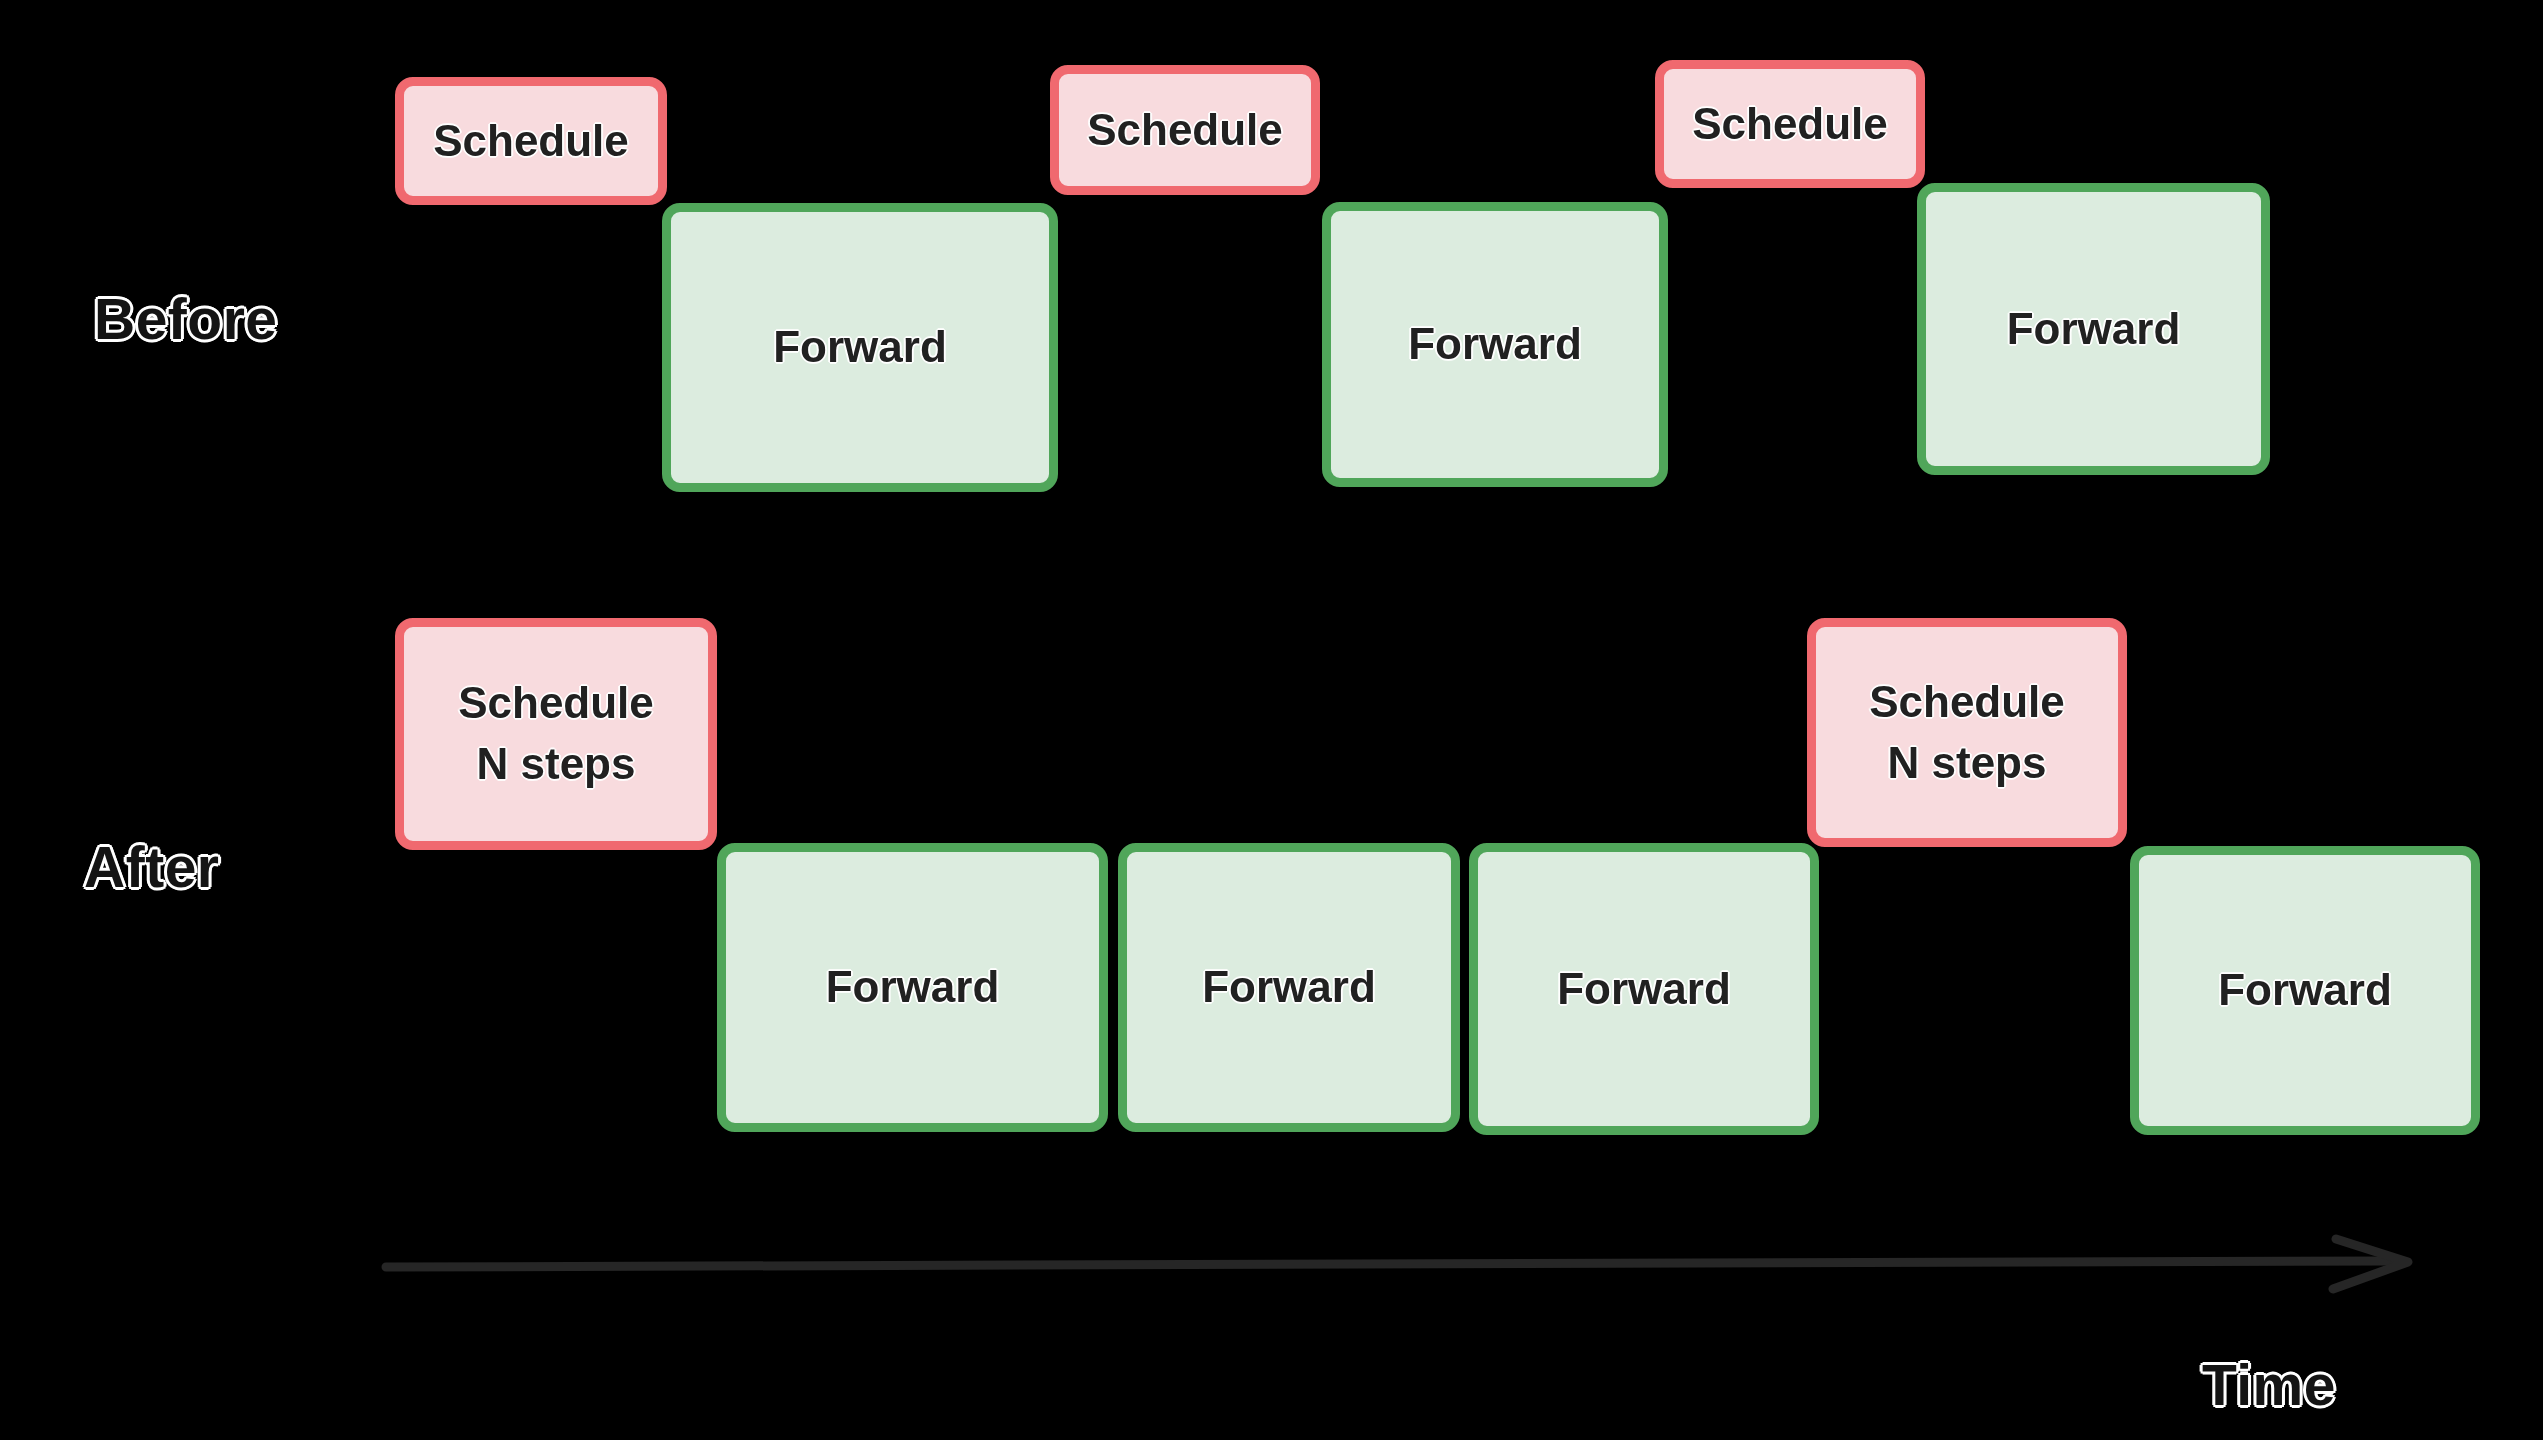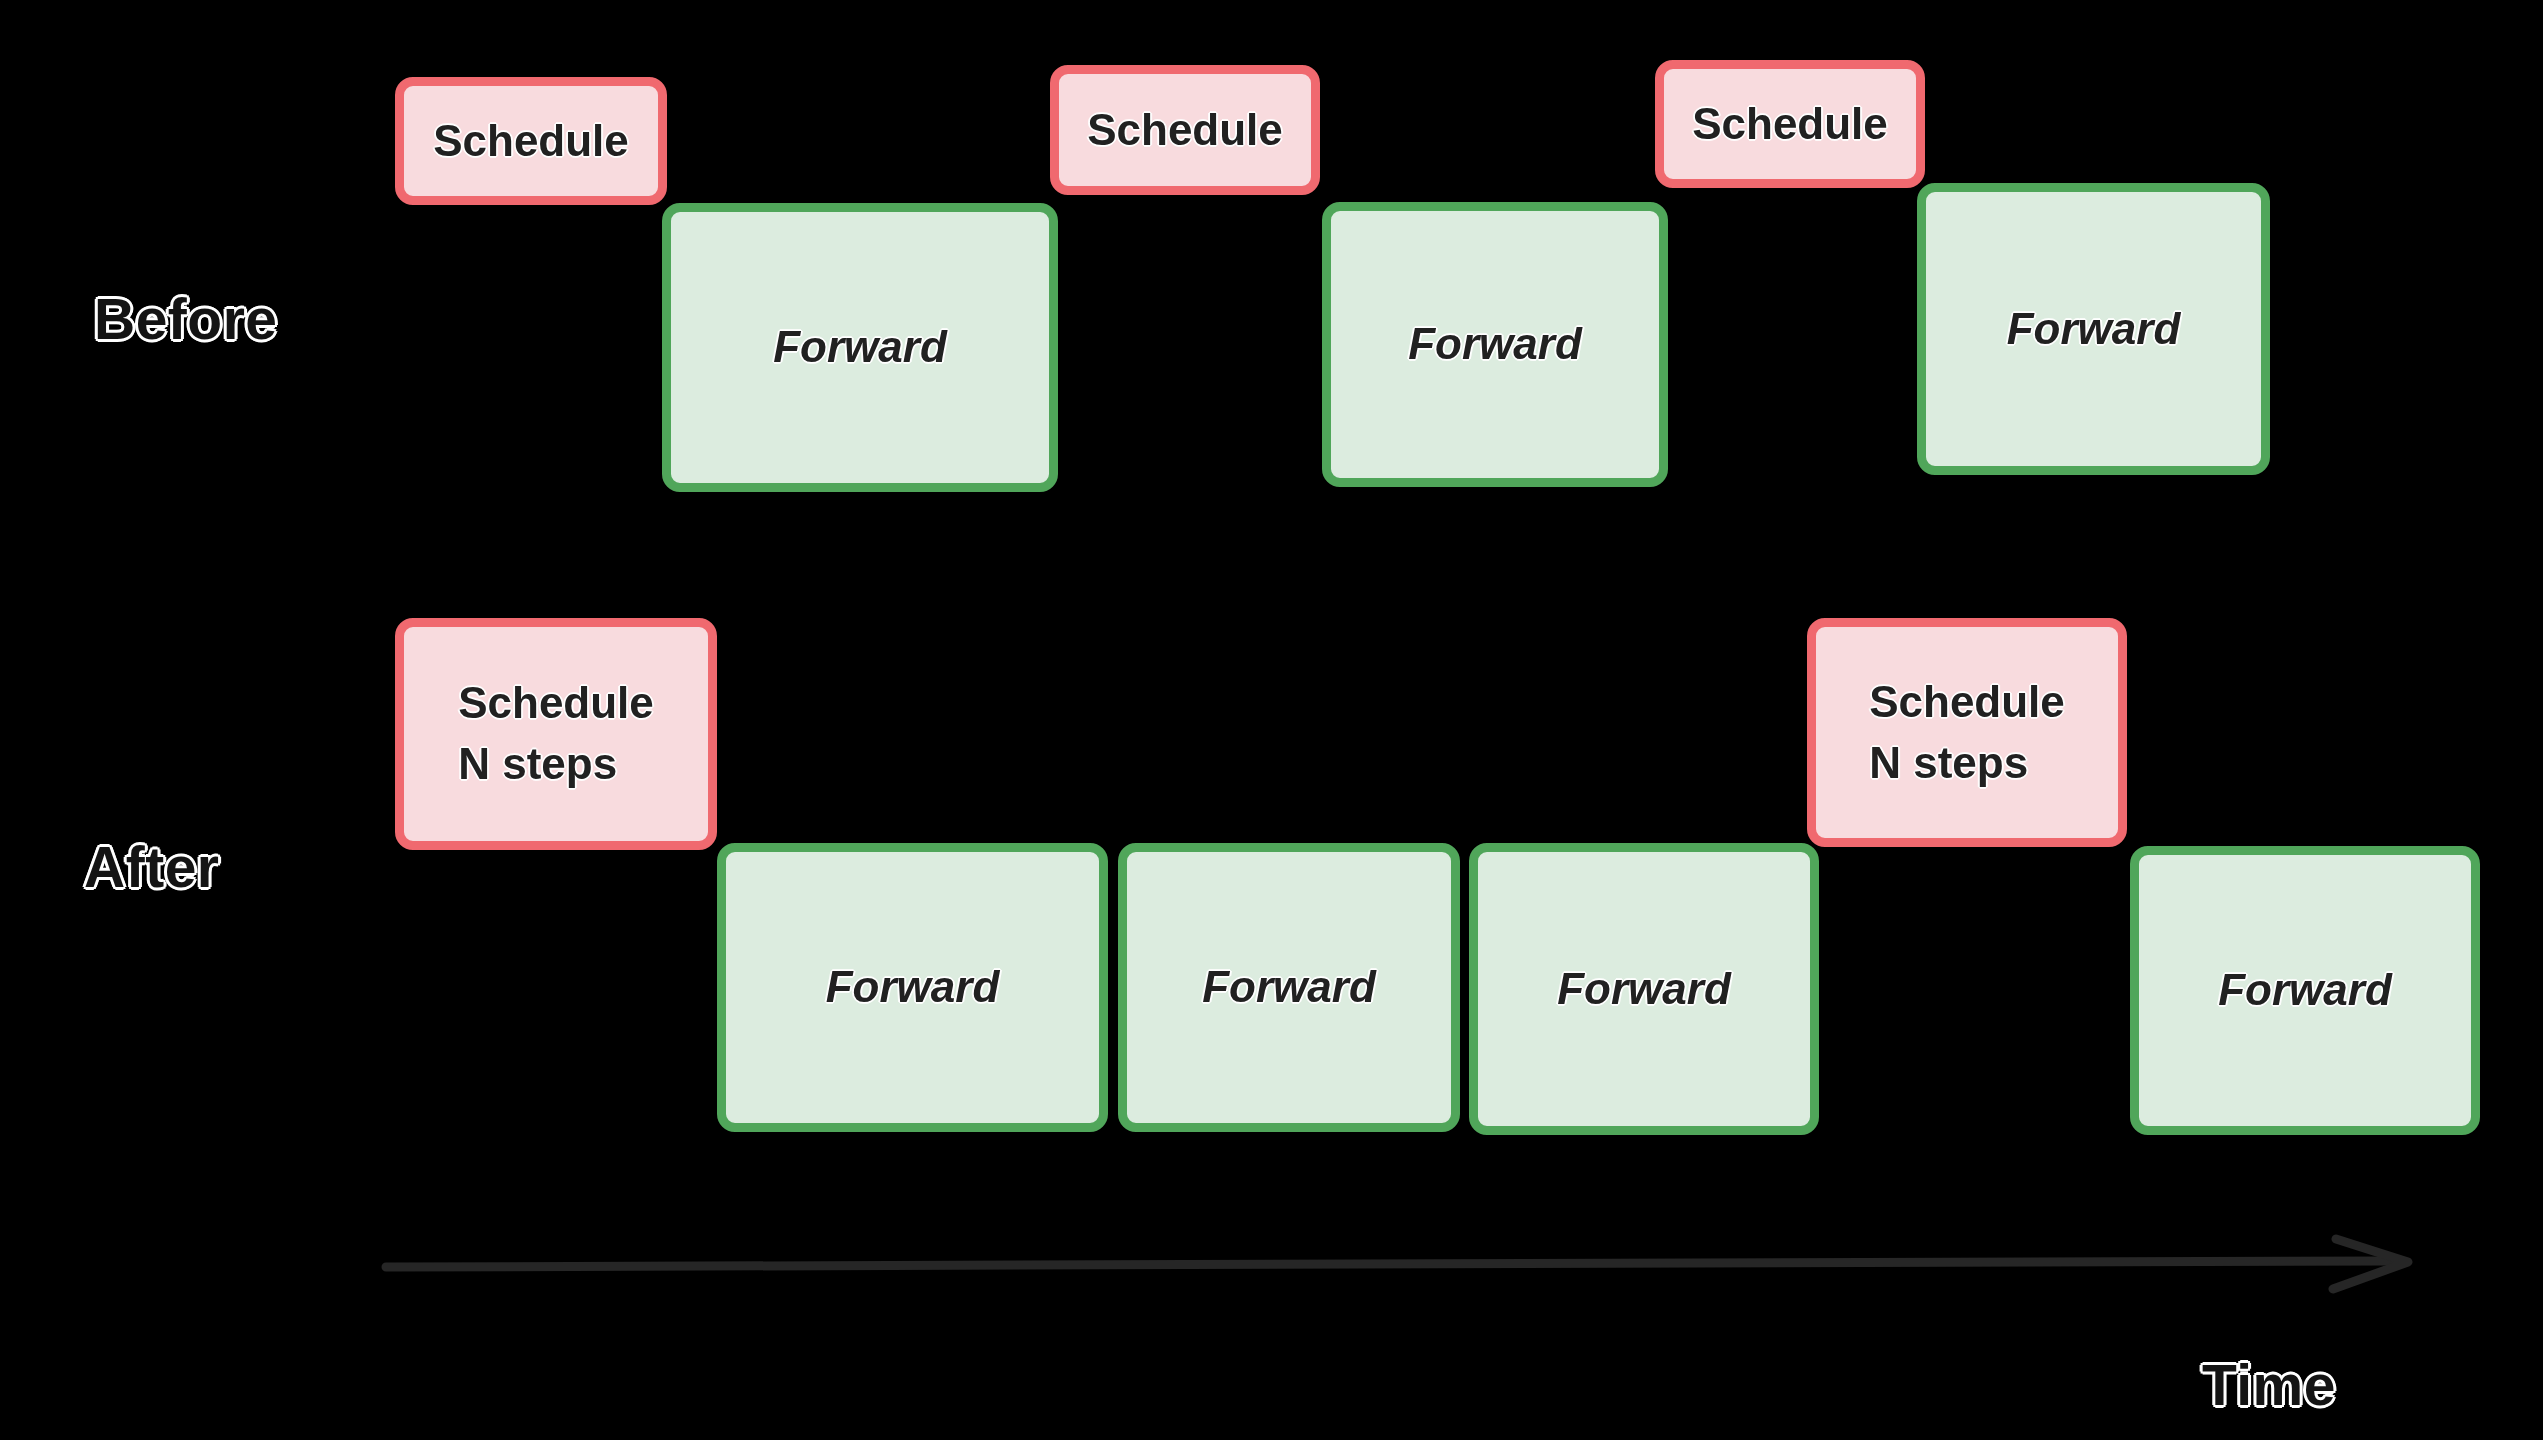--- a/index.html
+++ b/index.html
@@ -16,29 +16,29 @@
     overflow: hidden;
   }
   
   .box {
     position: absolute;
     box-sizing: border-box;
     border-radius: 18px;
     display: flex;
     align-items: center;
     justify-content: center;
+    text-align: center;
   }
   .box.schedule {
     background: var(--schedule-fill);
     border: 9px solid var(--schedule-border);
   }
   .box.forward {
     background: var(--forward-fill);
     border: 9px solid var(--forward-border);
-    font-style: italic;
   }
   .box .label {
     color: var(--box-text);
     font-weight: 700;
     font-size: 44px;
     line-height: 1.38;
     white-space: pre-line;
     text-shadow:
       -2px 0 0 rgba(255,255,255,.85), 2px 0 0 rgba(255,255,255,.85),
       0 -2px 0 rgba(255,255,255,.85), 0 2px 0 rgba(255,255,255,.85),

